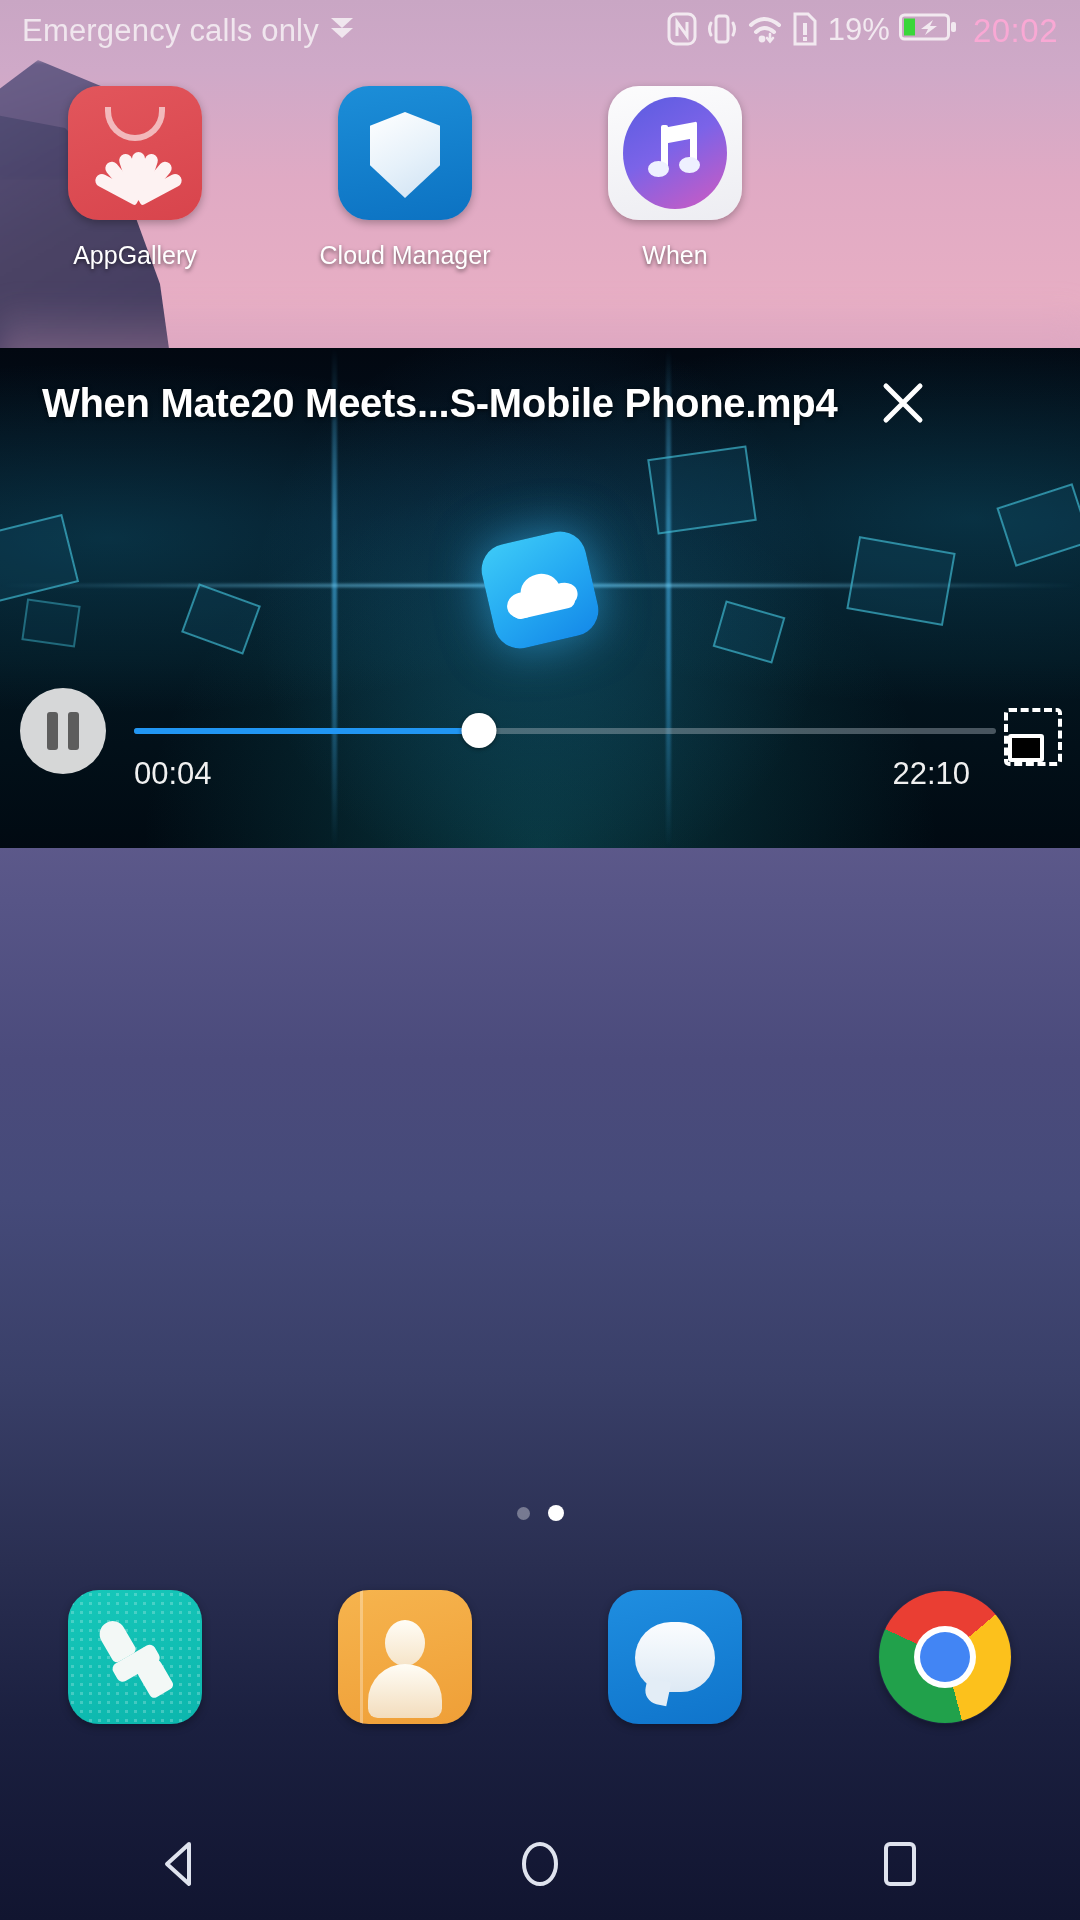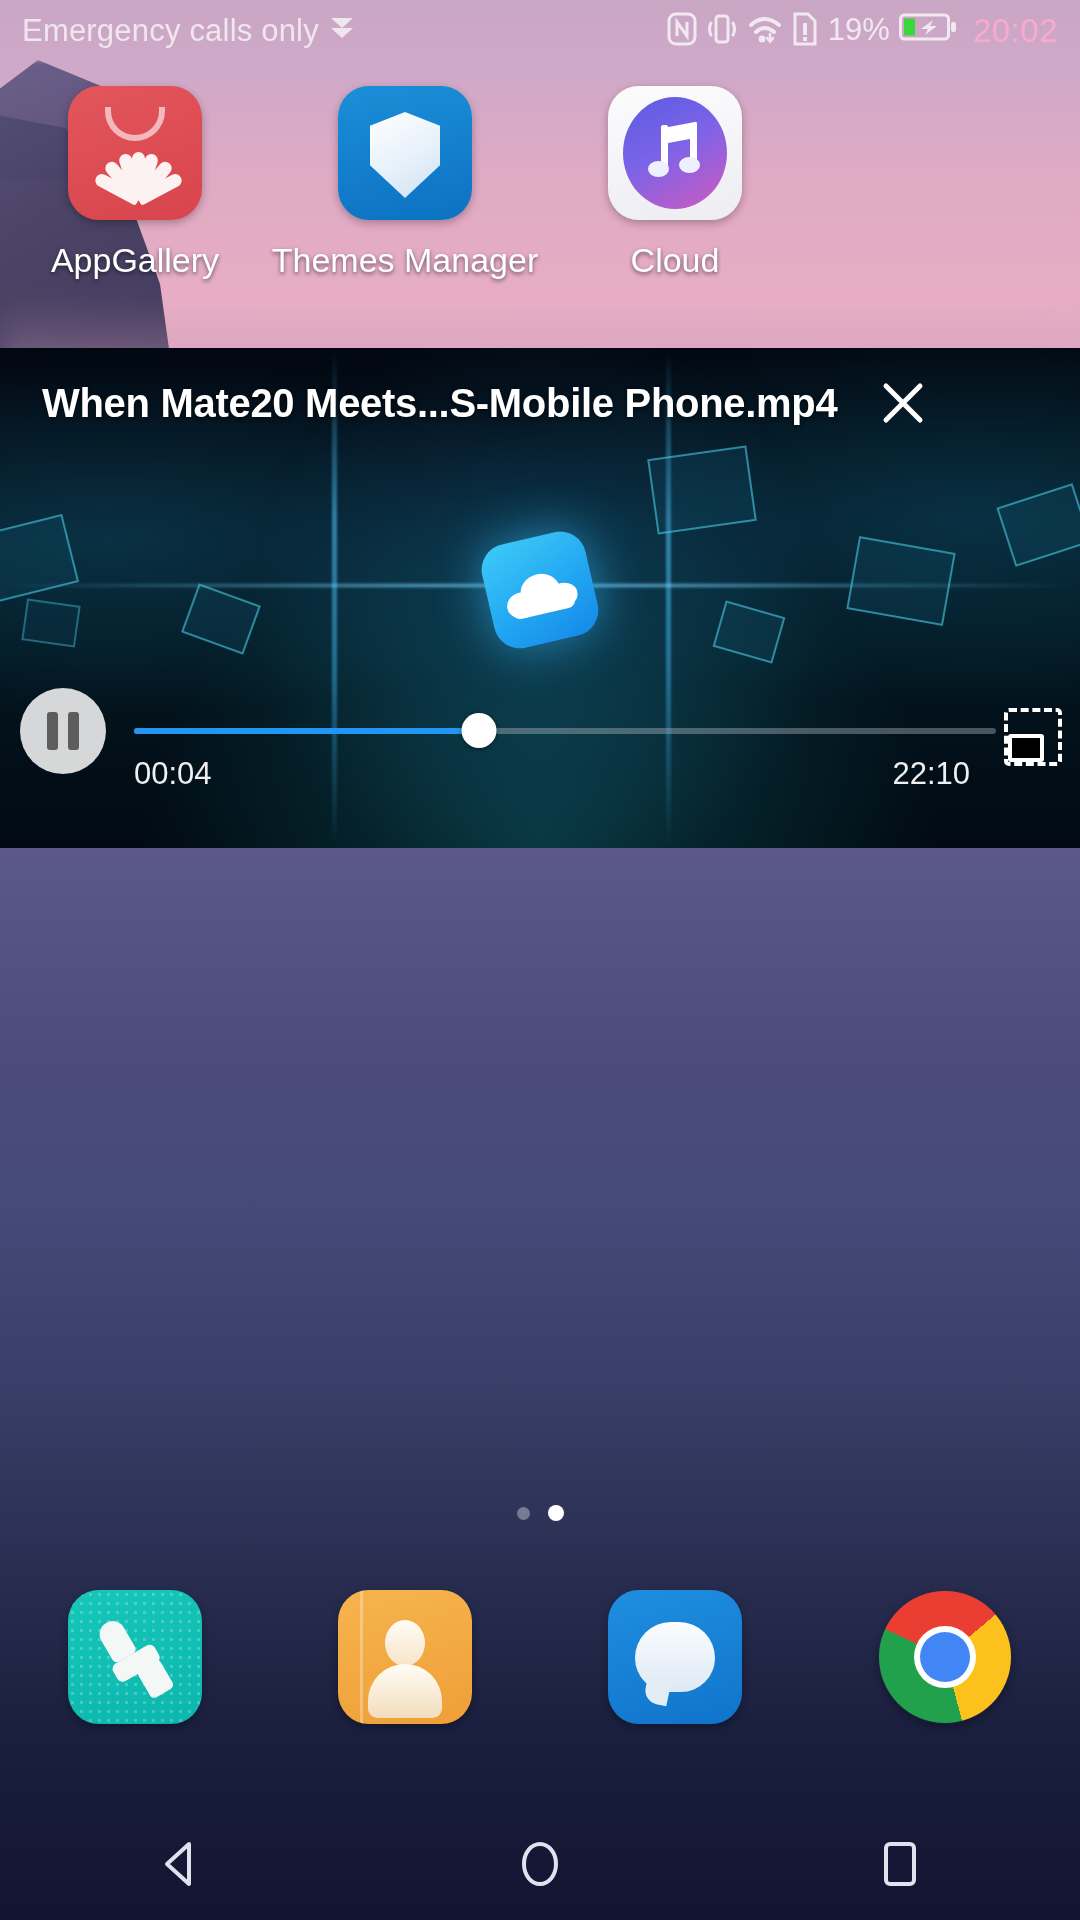--- a/index.html
+++ b/index.html
@@ -87,21 +87,21 @@
     width:270px;
     display:flex; flex-direction:column; align-items:center;
   }
   .appicon {
     width:134px; height:134px; border-radius:31px;
     position:relative; overflow:hidden;
     box-shadow:0 3px 8px rgba(0,0,0,.28);
   }
   .applabel {
     margin-top:21px;
-    font-size:34px; color:#ffffff;
+    font-size:25px; color:#ffffff;
     text-shadow:0 2px 4px rgba(0,0,0,.55);
     white-space:nowrap;
   }
 
   
   .ic-appgallery { background:linear-gradient(160deg,#e2565c,#d8444c); }
   .ic-appgallery .bag-handle {
     position:absolute; left:50%; top:21px; transform:translateX(-50%);
     width:60px; height:34px;
     border:6px solid rgba(255,255,255,.6);
@@ -433,36 +433,36 @@
             <i style="transform:rotate(62deg)"></i>
           </div>
         </div>
         <div class="applabel">AppGallery</div>
       </div>
 
       <div class="appcell">
         <div class="appicon ic-phonemanager">
           <div class="shield"></div>
         </div>
-        <div class="applabel">Themes Manager</div>
+        <div class="applabel">Cloud Manager</div>
       </div>
 
 
       <div class="appcell">
         <div class="appicon ic-music">
           <div class="music-oval"></div>
           <div class="music-note">
             <span class="bar"></span>
               <span class="bar2"></span>
               <span class="flag"></span>
             <span class="dot1"></span>
               <span class="dot2"></span>
           </div>
         </div>
-        <div class="applabel">Cloud</div>
+        <div class="applabel">When</div>
       </div>
 
     </div>
 
     <div class="approw r2">
 
       <div class="appcell">
         <div class="appicon ic-topapps"></div>
         <div class="applabel">Top Apps</div>
       </div>

